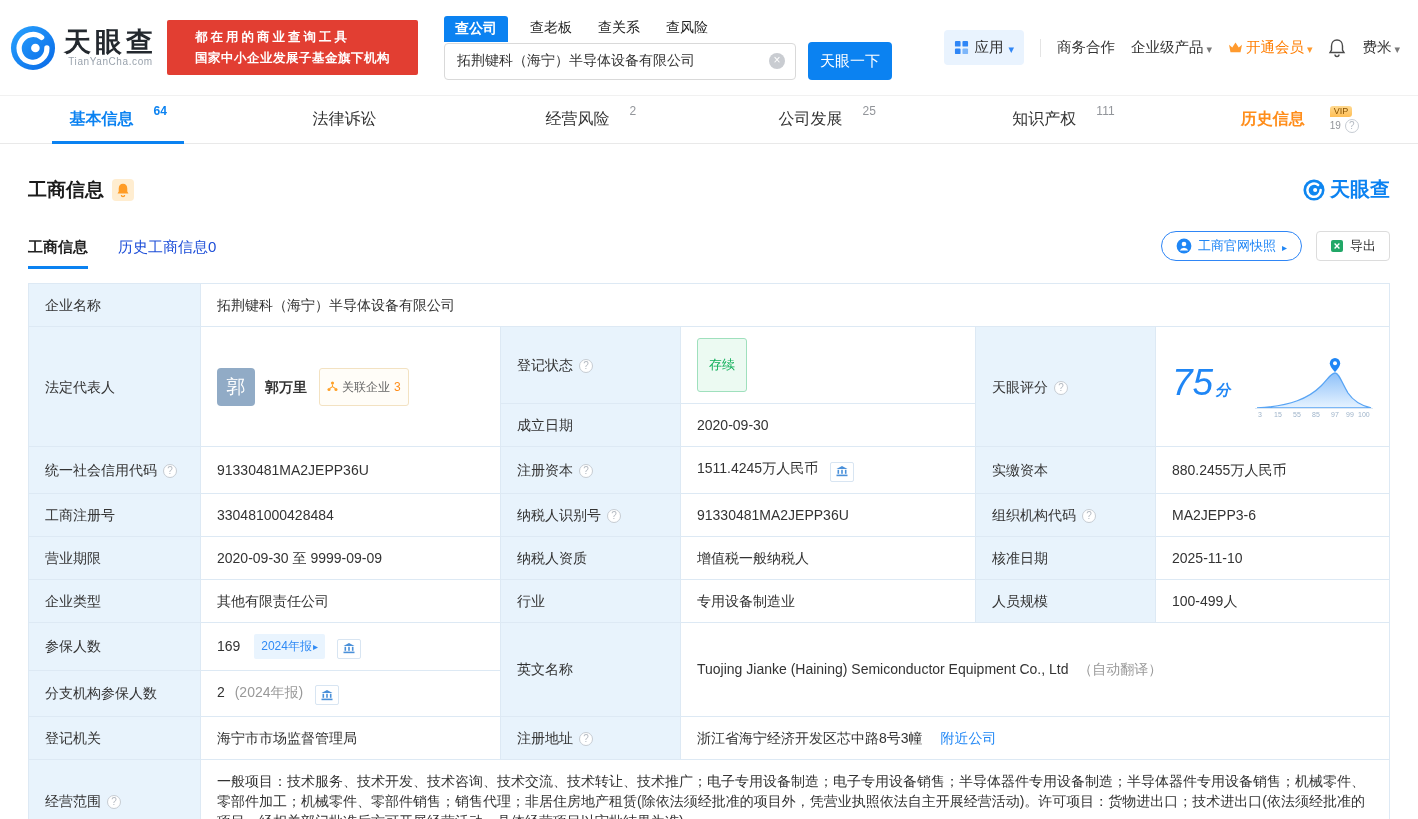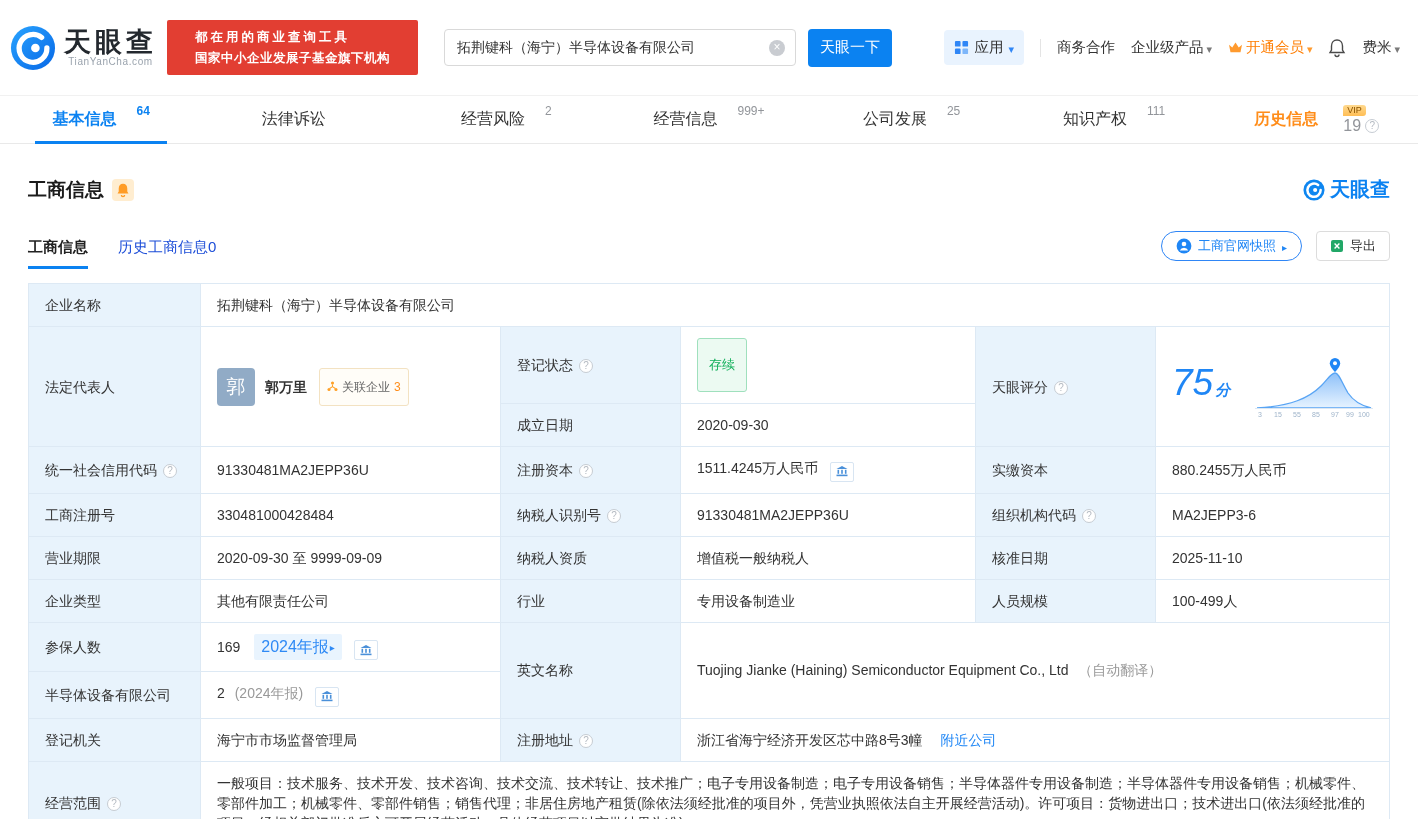--- a/index.html
+++ b/index.html
@@ -35,21 +35,21 @@
   
   .navtabs{display:flex;height:48px;border-bottom:1px solid #e9e9e9;background:#fff}
   .navtab{flex:1;display:flex;justify-content:center;align-items:center;gap:20px;font-size:16px;color:#333;cursor:pointer;position:relative}
   .navtab .cnt{font-size:12px;color:#92959a;align-self:flex-start;margin-top:8px}
   .navtab.active{color:#0b82f1;font-weight:700}
   .navtab.active .cnt{color:#0b82f1}
   .navtab.active::after{content:"";position:absolute;left:50%;transform:translateX(-50%);bottom:-1px;width:132px;height:3px;background:#0b82f1}
   .navtab.vip-tab{color:#ff8d1a;font-weight:700}
   .vipwrap{display:inline-flex;flex-direction:column;align-items:flex-start;margin-left:5px;line-height:1}
   .viptag{background:linear-gradient(180deg,#ffd98f,#ffbe55);color:#8a5300;font-size:9px;font-weight:400;padding:1px 4px;border-radius:3px 3px 3px 0;margin-bottom:2px}
-  .viprow{display:flex;align-items:center;gap:4px;font-size:16px;color:#92959a;font-weight:400}
+  .viprow{display:flex;align-items:center;gap:4px;font-size:10px;color:#92959a;font-weight:400}
   
   .help{display:inline-block;width:14px;height:14px;border:1px solid #c6ccd3;border-radius:50%;color:#b4bac2;font-size:10px;line-height:12px;text-align:center;margin-left:6px;vertical-align:1px;cursor:pointer;background:#fff}
   .help::before{content:"?"}
   
   .main{padding:0 28px 24px}
   .sec-head{display:flex;align-items:center;margin-top:32px}
   .sec-title{font-size:19px;font-weight:700;color:#1b1b1b}
   .bell-badge{margin-left:8px;width:22px;height:22px;background:#ffedd0;border-radius:4px;display:inline-flex;align-items:center;justify-content:center;cursor:pointer}
   .sec-brand{margin-left:auto;display:flex;align-items:center;gap:5px;color:#0b82f1;font-weight:700;font-size:20px}
   .subtabs{display:flex;align-items:flex-end;margin-top:28px}
@@ -71,21 +71,21 @@
   .avatar{width:38px;height:38px;border-radius:4px;background:#91abc6;color:#fff;font-size:19px;display:inline-flex;align-items:center;justify-content:center;cursor:pointer;flex:none}
   .rep-name{margin-left:10px;font-weight:700;color:#333;cursor:pointer}
   .rel-badge{margin-left:12px;display:inline-flex;align-items:center;gap:4px;border:1px solid #f3e2c2;background:#fffdf8;border-radius:3px;padding:8px 7px;font-size:12px;color:#666;cursor:pointer;white-space:nowrap}
   .rel-cnt{color:#ff8d1a}
   .status-badge{display:inline-block;background:#ecfaf2;border:1px solid #9fe0bd;color:#12b05b;font-size:13px;padding:16px 11px;border-radius:3px}
   .score-wrap{display:flex;align-items:center;justify-content:space-between;gap:6px}
   .score-num{color:#1f86f5;font-style:italic;white-space:nowrap}
   .score-num .n{font-size:37px;font-weight:400}
   .score-num .u{font-size:15px;font-weight:700;margin-left:2px}
   .tick{font-size:7px;fill:#9fb4ca;font-family:"Liberation Sans",sans-serif}
-  .report-badge{display:inline-flex;align-items:center;gap:1px;background:#e9f4fe;color:#2f8af5;font-size:16px;padding:2px 7px;border-radius:2px;margin-left:10px;cursor:pointer}
+  .report-badge{display:inline-flex;align-items:center;gap:1px;background:#e9f4fe;color:#2f8af5;font-size:12px;padding:2px 7px;border-radius:2px;margin-left:10px;cursor:pointer}
   .bank-box{display:inline-flex;align-items:center;justify-content:center;width:24px;height:20px;border:1px solid #d8e5f2;border-radius:2px;margin-left:8px;vertical-align:-4px;cursor:pointer;background:#fff}
   .muted-note{color:#999;margin-left:6px}
   .blue-link{color:#1f86f5;margin-left:14px;cursor:pointer;text-decoration:none}
   .scope{line-height:30px;color:#333}
 </style>
 </head>
 <body>
 
 <div class="page">
 
@@ -107,20 +107,26 @@
         <div class="en">TianYanCha.com</div>
       </div>
     </div>
 
     <div class="slogan">
       <div class="l1">都在用的商业查询工具</div>
       <div class="l2">国家中小企业发展子基金旗下机构</div>
     </div>
 
     <div class="search">
+      <div class="search-tabs">
+        <span class="stab active">查公司</span>
+        <span class="stab">查老板</span>
+        <span class="stab">查关系</span>
+        <span class="stab">查风险</span>
+      </div>
       <div class="search-row">
         <div class="input-wrap">
           <input class="search-input" type="text" value="拓荆键科（海宁）半导体设备有限公司" style="">
           <span class="clear-icon"></span>
         </div>
         <button class="search-btn">天眼一下</button>
       </div>
     </div>
 
     <div class="hright">
@@ -165,24 +171,20 @@
       <span>基本信息</span>
       <span class="cnt">64</span>
     </div>
     <div class="navtab">
       <span>法律诉讼</span>
       <span class="cnt"></span>
     </div>
     <div class="navtab">
       <span>经营风险</span>
       <span class="cnt">2</span>
-    </div>
-    <div class="navtab">
-      <span>经营信息</span>
-      <span class="cnt">999+</span>
     </div>
     <div class="navtab">
       <span>公司发展</span>
       <span class="cnt">25</span>
     </div>
     <div class="navtab">
       <span>知识产权</span>
       <span class="cnt">111</span>
     </div>
     <div class="navtab vip-tab">
@@ -380,21 +382,21 @@
               </svg>
             </span>
           </td>
           <td class="lbl" rowspan="2"><span>英文名称</span></td>
           <td class="val" colspan="3" rowspan="2">
             <span>Tuojing Jianke (Haining) Semiconductor Equipment Co., Ltd</span>
             <span class="muted-note">（自动翻译）</span>
           </td>
         </tr>
         <tr>
-          <td class="lbl"><span>半导体设备有限公司</span></td>
+          <td class="lbl"><span>分支机构参保人数</span></td>
           <td class="val">
             <span>2</span>
             <span class="muted-note">(2024年报)</span>
             <span class="bank-box">
               <svg width="12" height="11" viewBox="0 0 12 11">
                 <path d="M6 0 L11.5 3 H0.5 Z" fill="#4a90d9"></path>
                   <rect x="1.5" y="3.8" width="1.6" height="4" fill="#4a90d9"></rect>
                   <rect x="5.2" y="3.8" width="1.6" height="4" fill="#4a90d9"></rect>
                   <rect x="8.9" y="3.8" width="1.6" height="4" fill="#4a90d9"></rect>
                   <rect x="0.5" y="8.6" width="11" height="1.6" fill="#4a90d9"></rect>

